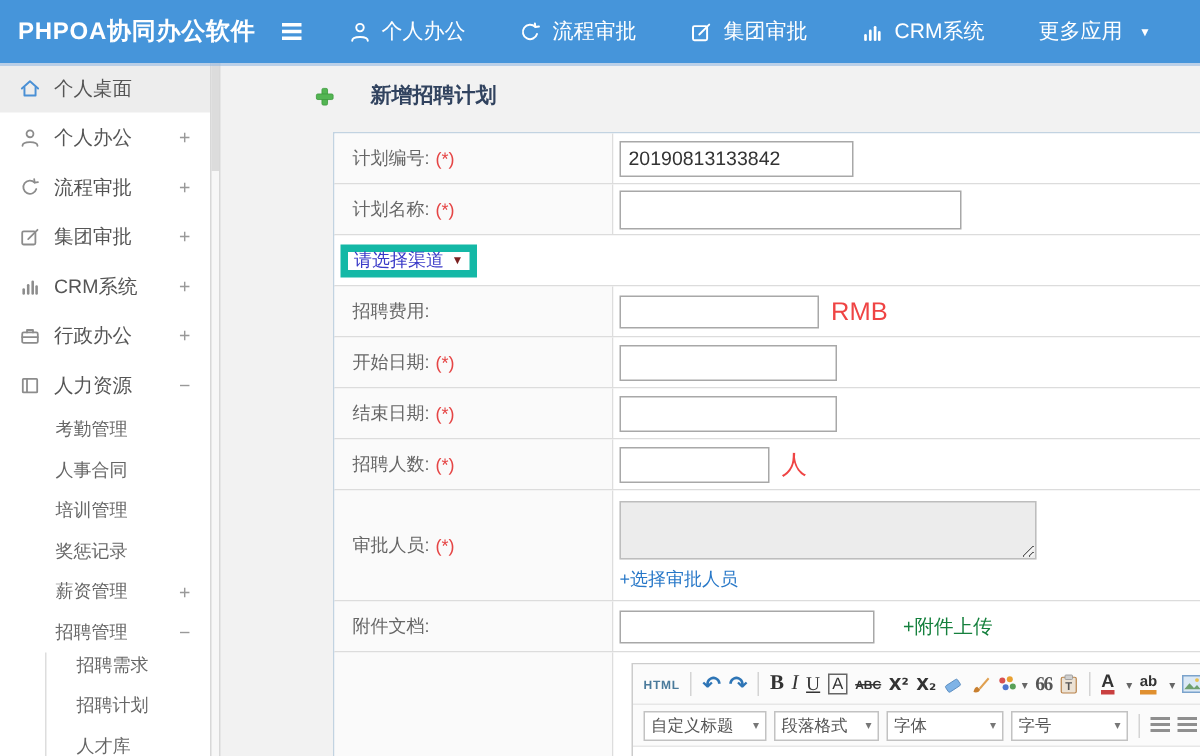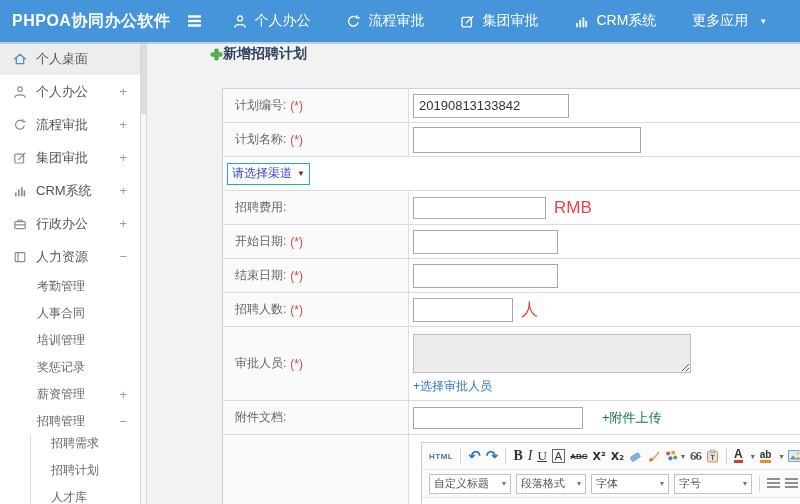--- a/index.html
+++ b/index.html
@@ -21,36 +21,36 @@
 .sthumb{width:100%;height:72px;background:#dcdcdc}
 .side-item{height:33px;display:flex;align-items:center;padding-left:13px;gap:9px;font-size:13px;color:#555;position:relative;cursor:pointer}
 .side-item.active{background:#ededed}
 .toggle{position:absolute;right:13px;color:#999;font-size:13px;font-weight:normal}
 .sub-item{height:27px;display:flex;align-items:center;padding-left:37px;font-size:12px;color:#666;position:relative;cursor:pointer}
 .sub2-wrap{margin-left:30px;border-left:1px solid #ddd}
 .sub2-item{height:27px;display:flex;padding-left:20px;font-size:12px;color:#666;cursor:pointer}
 
 
 .content{position:absolute;left:147px;top:42px;right:0;bottom:0;background:#f2f2f2;overflow:hidden;z-index:1}
-.page-title{position:absolute;left:63px;top:3px;display:flex;gap:0;align-items:center;font-size:14px;font-weight:bold;color:#31435f}
+.page-title{position:absolute;left:63px;top:13px;display:flex;gap:24px;align-items:center;font-size:14px;font-weight:bold;color:#31435f}
 .ftable{position:absolute;left:75px;top:46px;width:700px;border:1px solid #c2d3e1;background:#fff}
 .frow{display:flex;border-bottom:1px solid #dcdcdc}
 .frow:last-child{border-bottom:none}
 .fl{width:186px;flex:none;background:#fafafa;border-right:1px solid #ddd;display:flex;align-items:center;padding-left:12px;font-size:12px;color:#666;gap:4px}
 .fv{flex:1;display:flex;align-items:center;padding-left:4px;font-size:12px;color:#666;background:#fff}
 .h34{height:34px}
 .req{color:#e54545}
 input.txt{border:1px solid #a8a8a8;padding:0 5px;font-size:13px;color:#333;font-family:"Liberation Sans","DejaVu Sans",sans-serif;background:#fff}
 .i-no{width:156px;height:24px;border-color:#8f8f8f;font-size:14px}
 .i-name{width:228px;height:26px;border-color:#b0b0b0}
 .i-fee{width:133px;height:22px;border-color:#b8b8b8}
 .i-date{width:145px;height:24px;border-color:#b0b0b0}
 .i-num{width:100px;height:24px;border-color:#b0b0b0}
 .i-att{width:170px;height:22px;border-color:#9fc3e3}
-.selbox{display:inline-flex;align-items:center;height:22px;border:1px solid #14b8a6;background:#fff;padding:0 4px;gap:5px;cursor:pointer}
+.selbox{display:inline-flex;align-items:center;height:22px;border:5px solid #14b8a6;background:#fff;padding:0 4px;gap:5px;cursor:pointer}
 .selbox .t{color:#3a3ac8;font-size:12px}
 .selbox .a{color:#7b1f1f;font-size:8px}
 .suffix{margin-left:8px;color:#ef4444;font-size:17px}
 .row-appr{height:74px}
 .row-appr .fv{flex-direction:column;align-items:flex-start;justify-content:center;padding:7px 0 5px 4px}
 textarea.ta{width:278px;height:52px;background:#ececec;border:1px solid #bdbdbd;resize:both;font-family:inherit}
 .blink{color:#2878c8;font-size:12px;margin-top:5px;cursor:pointer;text-decoration:none;display:inline-block}
 .blink2{color:#15803d;font-size:13px;margin-left:19px;cursor:pointer;text-decoration:none}
 .row-ed{height:140px}
 .row-ed .fv{align-items:flex-start}

